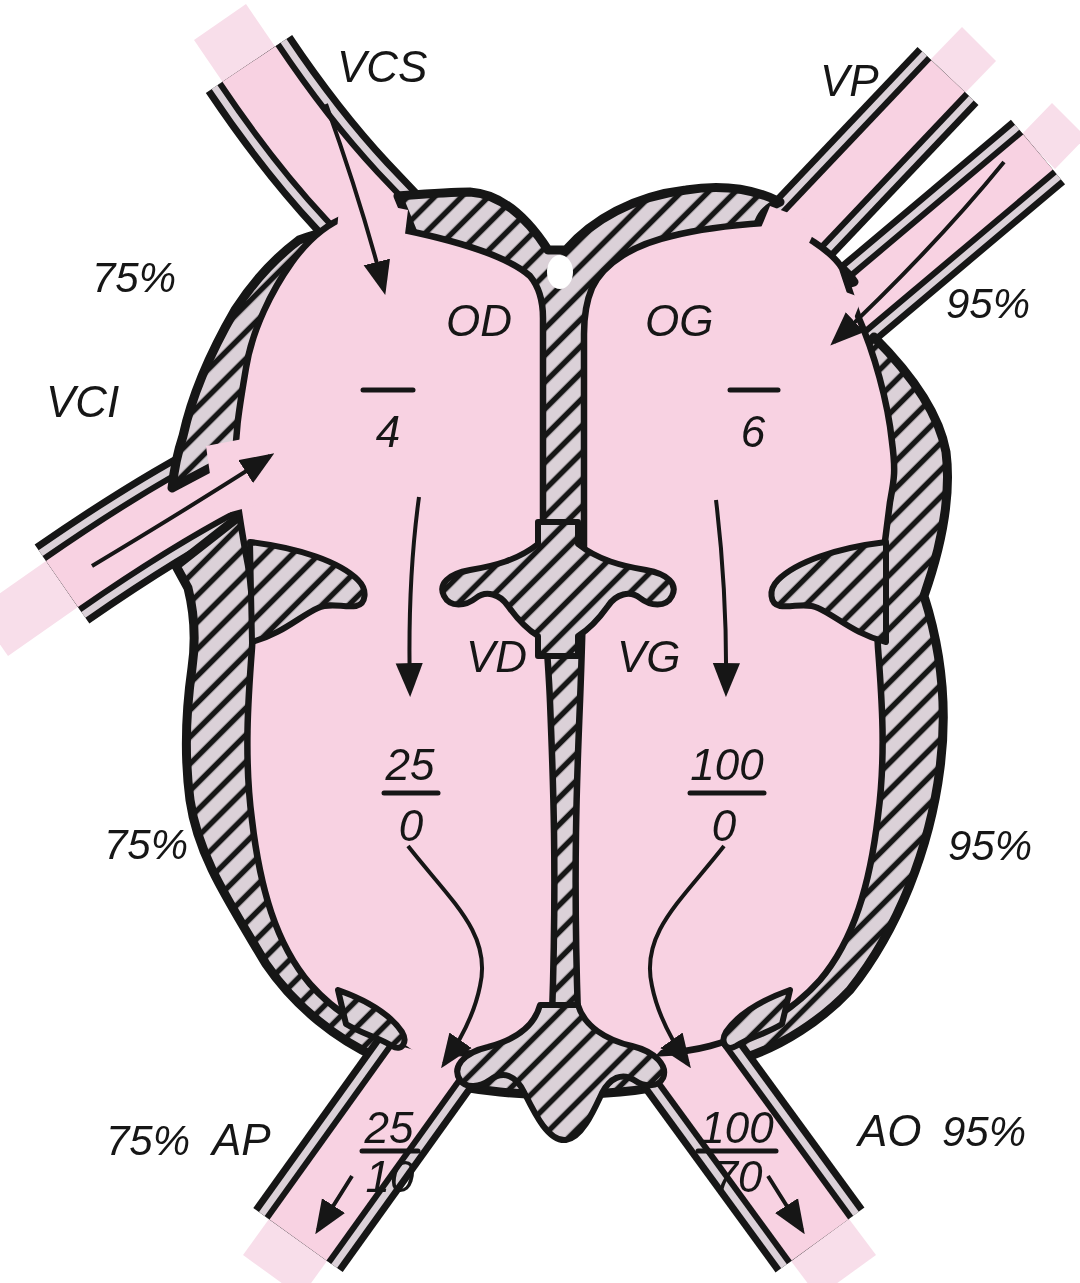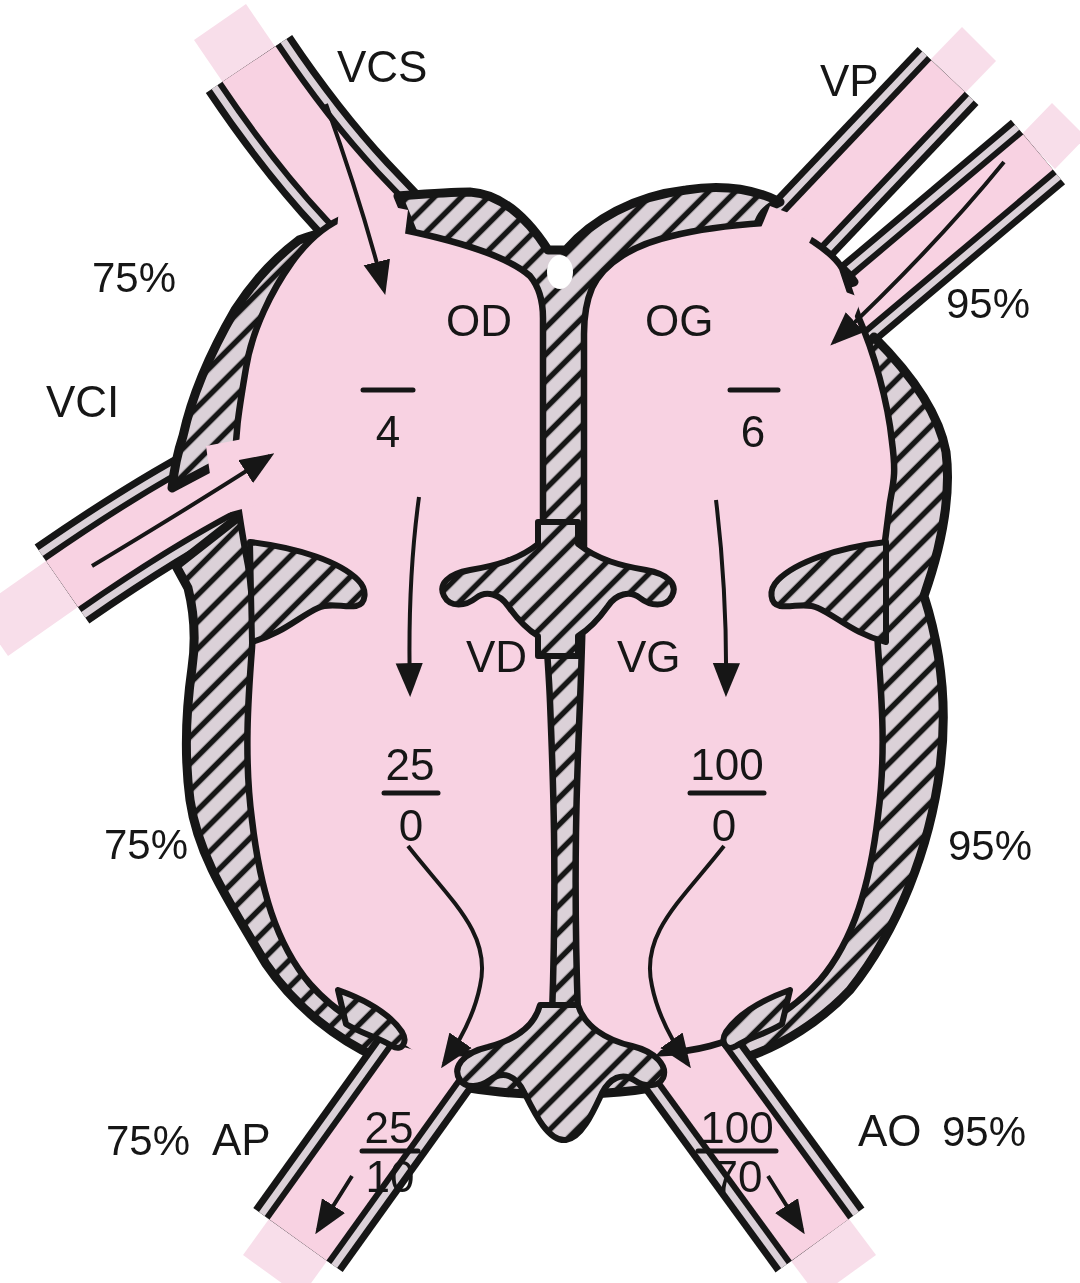--- a/index.html
+++ b/index.html
@@ -1,16 +1,16 @@
 <!DOCTYPE html>
 <html><head>
 <meta charset="utf-8">
 <style>
   html,body{margin:0;padding:0;background:#ffffff;}
-  .stage{position:relative;width:1080px;height:1283px;background:#ffffff;overflow:hidden;}
+  .stage{position:relative;width:1080px;height:1283px;background:#ffffff;overflow:hidden;font-style:italic;}
   svg{display:block;}
   text{font-family:"Liberation Sans",sans-serif;fill:#161616;}
   .lbl{font-size:44px;}
   .sat{font-size:42px;}
   .num{font-size:44px;}
   .vein{fill:none;}
   .frac{stroke:#161616;stroke-width:5;stroke-linecap:round;}
   .flow{fill:none;stroke:#161616;stroke-width:4;}
   .wedge{stroke:#161616;stroke-width:6;stroke-linejoin:round;}
 </style>

